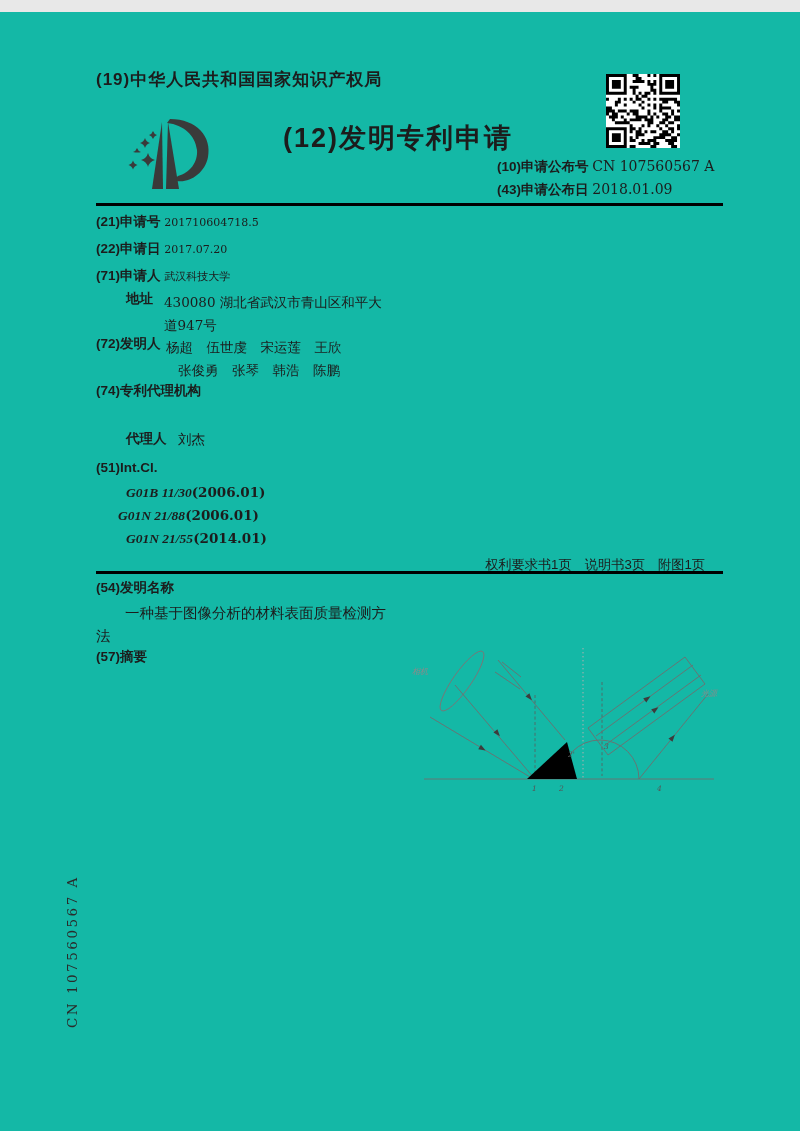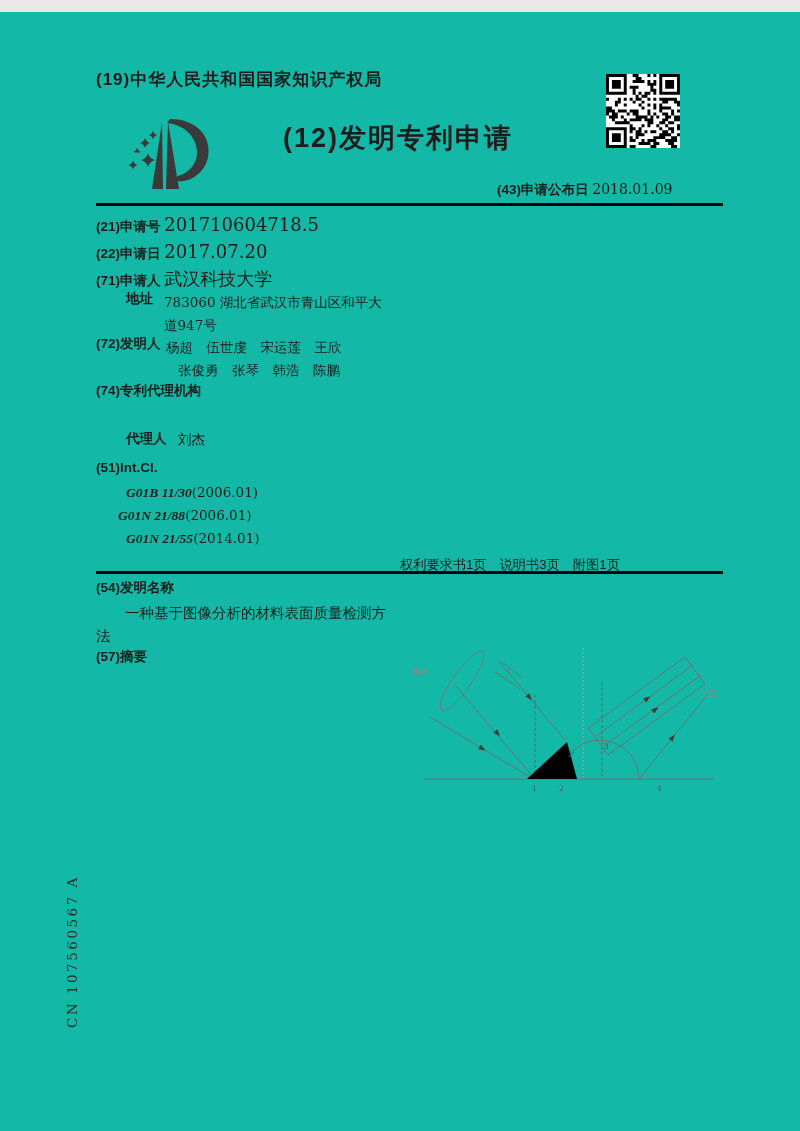--- a/index.html
+++ b/index.html
@@ -7,25 +7,25 @@
         font-family:"Liberation Sans",sans-serif;color:#1c1c1c;overflow:hidden;}
   .abs{position:absolute;}
   .lbl{font-weight:700;}
   .serif{font-family:"DejaVu Serif","Liberation Serif",serif;}
   .office{left:96px;top:56px;font-size:17px;font-weight:600;letter-spacing:1px;}
   .doc-type{left:283px;top:108px;font-size:27px;font-weight:700;letter-spacing:2px;text-align:right;}
   .publine{left:497px;font-size:13.5px;white-space:nowrap;}
   .publine .serif{font-size:14px;}
   .rule{background:#000;}
   .bib{font-size:13.5px;line-height:1.2;}
-  .bib .serif{font-size:18px;}
+  .bib .serif{font-size:11px;}
   .names{line-height:23px;}
   .intcl-code{font-family:"Liberation Serif",serif;font-style:italic;font-weight:700;text-align:right;}
-  .intcl-date{font-family:"DejaVu Serif",serif;font-style:normal;font-weight:400;text-align:right;}
-  .pages-info{left:400px;top:544px;width:305px;font-size:13.2px;}
+  .intcl-date{font-family:"DejaVu Serif",serif;font-style:normal;font-weight:700;text-align:right;}
+  .pages-info{left:400px;top:544px;width:305px;text-align:right;font-size:13.2px;}
   .sec-label{font-size:13.5px;font-weight:700;}
   .title-text{left:96px;top:590px;width:296px;font-size:14.5px;line-height:23px;
               text-indent:2em;font-family:"DejaVu Serif",serif;}
   .abstract{left:96px;top:658px;width:333px;font-size:14.3px;line-height:22.4px;
             text-align:justify;text-indent:2em;font-family:"DejaVu Serif",serif;}
   .side-code{left:64px;top:1016px;transform:rotate(-90deg);transform-origin:0 0;
              font-family:"DejaVu Serif",serif;font-size:13.5px;letter-spacing:2.5px;
              color:#2a2a2a;white-space:nowrap;}
   .fig-label{font-size:8px;fill:#8a8a8a;}
   .fig-num{font-size:7.5px;fill:#555;font-family:"DejaVu Serif",serif;}
@@ -59,20 +59,24 @@
   <div class="abs" style="left:606px;top:62px;">
     <svg width="74" height="74" viewBox="0 0 25 25">
       <rect width="25" height="25" fill="#fff"></rect>
       <path class="qr-data" fill="#000" d="M9,0h1v1h-1zM10,0h1v1h-1zM14,0h1v1h-1zM16,0h1v1h-1zM10,1h1v1h-1zM11,1h1v1h-1zM9,2h1v1h-1zM10,2h1v1h-1zM11,2h1v1h-1zM12,2h1v1h-1zM14,2h1v1h-1zM16,2h1v1h-1zM14,3h1v1h-1zM15,3h1v1h-1zM16,3h1v1h-1zM8,4h1v1h-1zM9,4h1v1h-1zM10,4h1v1h-1zM15,4h1v1h-1zM9,5h1v1h-1zM15,5h1v1h-1zM16,5h1v1h-1zM9,6h1v1h-1zM11,6h1v1h-1zM13,6h1v1h-1zM14,6h1v1h-1zM16,6h1v1h-1zM10,7h1v1h-1zM12,7h1v1h-1zM13,7h1v1h-1zM0,8h1v1h-1zM4,8h1v1h-1zM6,8h1v1h-1zM8,8h1v1h-1zM10,8h1v1h-1zM11,8h1v1h-1zM14,8h1v1h-1zM16,8h1v1h-1zM18,8h1v1h-1zM19,8h1v1h-1zM20,8h1v1h-1zM21,8h1v1h-1zM22,8h1v1h-1zM23,8h1v1h-1zM3,9h1v1h-1zM4,9h1v1h-1zM9,9h1v1h-1zM12,9h1v1h-1zM19,9h1v1h-1zM20,9h1v1h-1zM23,9h1v1h-1zM24,9h1v1h-1zM3,10h1v1h-1zM6,10h1v1h-1zM11,10h1v1h-1zM14,10h1v1h-1zM16,10h1v1h-1zM18,10h1v1h-1zM24,10h1v1h-1zM0,11h1v1h-1zM1,11h1v1h-1zM12,11h1v1h-1zM16,11h1v1h-1zM18,11h1v1h-1zM19,11h1v1h-1zM20,11h1v1h-1zM21,11h1v1h-1zM0,12h1v1h-1zM1,12h1v1h-1zM2,12h1v1h-1zM4,12h1v1h-1zM5,12h1v1h-1zM6,12h1v1h-1zM8,12h1v1h-1zM9,12h1v1h-1zM10,12h1v1h-1zM14,12h1v1h-1zM18,12h1v1h-1zM22,12h1v1h-1zM24,12h1v1h-1zM0,13h1v1h-1zM2,13h1v1h-1zM3,13h1v1h-1zM7,13h1v1h-1zM9,13h1v1h-1zM10,13h1v1h-1zM14,13h1v1h-1zM16,13h1v1h-1zM19,13h1v1h-1zM20,13h1v1h-1zM22,13h1v1h-1zM1,14h1v1h-1zM2,14h1v1h-1zM3,14h1v1h-1zM5,14h1v1h-1zM10,14h1v1h-1zM11,14h1v1h-1zM12,14h1v1h-1zM13,14h1v1h-1zM15,14h1v1h-1zM17,14h1v1h-1zM20,14h1v1h-1zM21,14h1v1h-1zM23,14h1v1h-1zM24,14h1v1h-1zM2,15h1v1h-1zM6,15h1v1h-1zM8,15h1v1h-1zM9,15h1v1h-1zM10,15h1v1h-1zM11,15h1v1h-1zM13,15h1v1h-1zM14,15h1v1h-1zM15,15h1v1h-1zM19,15h1v1h-1zM20,15h1v1h-1zM23,15h1v1h-1zM24,15h1v1h-1zM3,16h1v1h-1zM4,16h1v1h-1zM5,16h1v1h-1zM6,16h1v1h-1zM7,16h1v1h-1zM14,16h1v1h-1zM15,16h1v1h-1zM18,16h1v1h-1zM19,16h1v1h-1zM21,16h1v1h-1zM22,16h1v1h-1zM8,17h1v1h-1zM12,17h1v1h-1zM14,17h1v1h-1zM17,17h1v1h-1zM20,17h1v1h-1zM24,17h1v1h-1zM8,18h1v1h-1zM9,18h1v1h-1zM11,18h1v1h-1zM18,18h1v1h-1zM21,18h1v1h-1zM22,18h1v1h-1zM24,18h1v1h-1zM8,19h1v1h-1zM10,19h1v1h-1zM11,19h1v1h-1zM13,19h1v1h-1zM15,19h1v1h-1zM16,19h1v1h-1zM19,19h1v1h-1zM20,19h1v1h-1zM22,19h1v1h-1zM10,20h1v1h-1zM11,20h1v1h-1zM12,20h1v1h-1zM18,20h1v1h-1zM19,20h1v1h-1zM20,20h1v1h-1zM21,20h1v1h-1zM24,20h1v1h-1zM8,21h1v1h-1zM10,21h1v1h-1zM16,21h1v1h-1zM17,21h1v1h-1zM18,21h1v1h-1zM19,21h1v1h-1zM22,21h1v1h-1zM23,21h1v1h-1zM8,22h1v1h-1zM9,22h1v1h-1zM12,22h1v1h-1zM14,22h1v1h-1zM15,22h1v1h-1zM16,22h1v1h-1zM20,22h1v1h-1zM21,22h1v1h-1zM22,22h1v1h-1zM23,22h1v1h-1zM11,23h1v1h-1zM12,23h1v1h-1zM13,23h1v1h-1zM14,23h1v1h-1zM16,23h1v1h-1zM17,23h1v1h-1zM21,23h1v1h-1zM22,23h1v1h-1zM8,24h1v1h-1zM9,24h1v1h-1zM15,24h1v1h-1zM16,24h1v1h-1zM22,24h1v1h-1zM23,24h1v1h-1z"></path>
       <path fill="#000" d="M0,0h7v7h-7z M18,0h7v7h-7z M0,18h7v7h-7z"></path>
       <path fill="#fff" d="M1,1h5v5h-5z M19,1h5v5h-5z M1,19h5v5h-5z"></path>
       <path fill="#000" d="M2,2h3v3h-3z M20,2h3v3h-3z M2,20h3v3h-3z"></path>
     </svg>
   </div>
 
+  <div class="abs publine" style="top:146px;">
+    <span class="lbl">(10)申请公布号</span>
+    <span class="serif">CN 107560567 A</span>
+  </div>
   <div class="abs publine" style="top:169px;">
     <span class="lbl">(43)申请公布日</span>
     <span class="serif">2018.01.09</span>
   </div>
 
   <div class="abs rule" style="left:96px;top:191px;width:627px;height:3px;"></div>
 
   <div class="abs bib" style="left:96px;top:202px;">
     <span class="lbl">(21)申请号</span>
     <span class="serif">201710604718.5</span>
@@ -81,21 +85,21 @@
   <div class="abs bib" style="left:96px;top:229px;">
     <span class="lbl">(22)申请日</span>
     <span class="serif">2017.07.20</span>
   </div>
 
   <div class="abs bib" style="left:96px;top:256px;">
     <span class="lbl">(71)申请人</span>
     <span class="serif">武汉科技大学</span>
   </div>
   <div class="abs bib lbl" style="left:126px;top:279px;">地址</div>
-  <div class="abs bib serif" style="left:164px;top:279px;width:228px;line-height:23px;">783060 湖北省武汉市青山区和平大道947号</div>
+  <div class="abs bib serif" style="left:164px;top:279px;width:228px;line-height:23px;">430080 湖北省武汉市青山区和平大道947号</div>
 
   <div class="abs bib lbl" style="left:96px;top:324px;">(72)发明人</div>
   <div class="abs bib serif names" style="left:178px;top:347px;">张俊勇　张琴　韩浩　陈鹏</div>
   <div class="abs bib serif names" style="left:166px;top:324px;">杨超　伍世虔　宋运莲　王欣</div>
 
   <div class="abs bib lbl" style="left:96px;top:371px;">(74)专利代理机构</div>
   <div class="abs bib lbl" style="left:126px;top:419px;">代理人</div>
   <div class="abs bib serif" style="left:178px;top:419px;">刘杰</div>
 
   <div class="abs bib lbl" style="left:96px;top:448px;">(51)Int.Cl.</div>
@@ -111,21 +115,21 @@
 
   <div class="abs pages-info">权利要求书1页　说明书3页　附图1页</div>
 
   <div class="abs rule" style="left:96px;top:559px;width:627px;height:2.5px;"></div>
 
   <div class="abs sec-label" style="left:96px;top:567px;">(54)发明名称</div>
   <div class="abs title-text">一种基于图像分析的材料表面质量检测方法</div>
 
   <div class="abs sec-label" style="left:96px;top:636px;">(57)摘要</div>
 
-  <div class="abs" style="left:408px;top:626px;">
+  <div class="abs" style="left:408px;top:626px;font-style:italic;">
     <svg width="312" height="168" viewBox="0 0 312 168">
 
       <line class="ray" x1="16" y1="141" x2="306" y2="141" stroke-width="1.2"></line>
 
       <ellipse cx="54" cy="43" rx="36" ry="9" transform="rotate(-55 54 43)" fill="none" stroke="#777" stroke-width="0.9"></ellipse>
       <text class="fig-label" x="4" y="36">相机</text>
 
       <line class="ray" x1="94" y1="24" x2="113" y2="39"></line>
       <line class="ray" x1="87" y1="34" x2="112" y2="51"></line>
 

